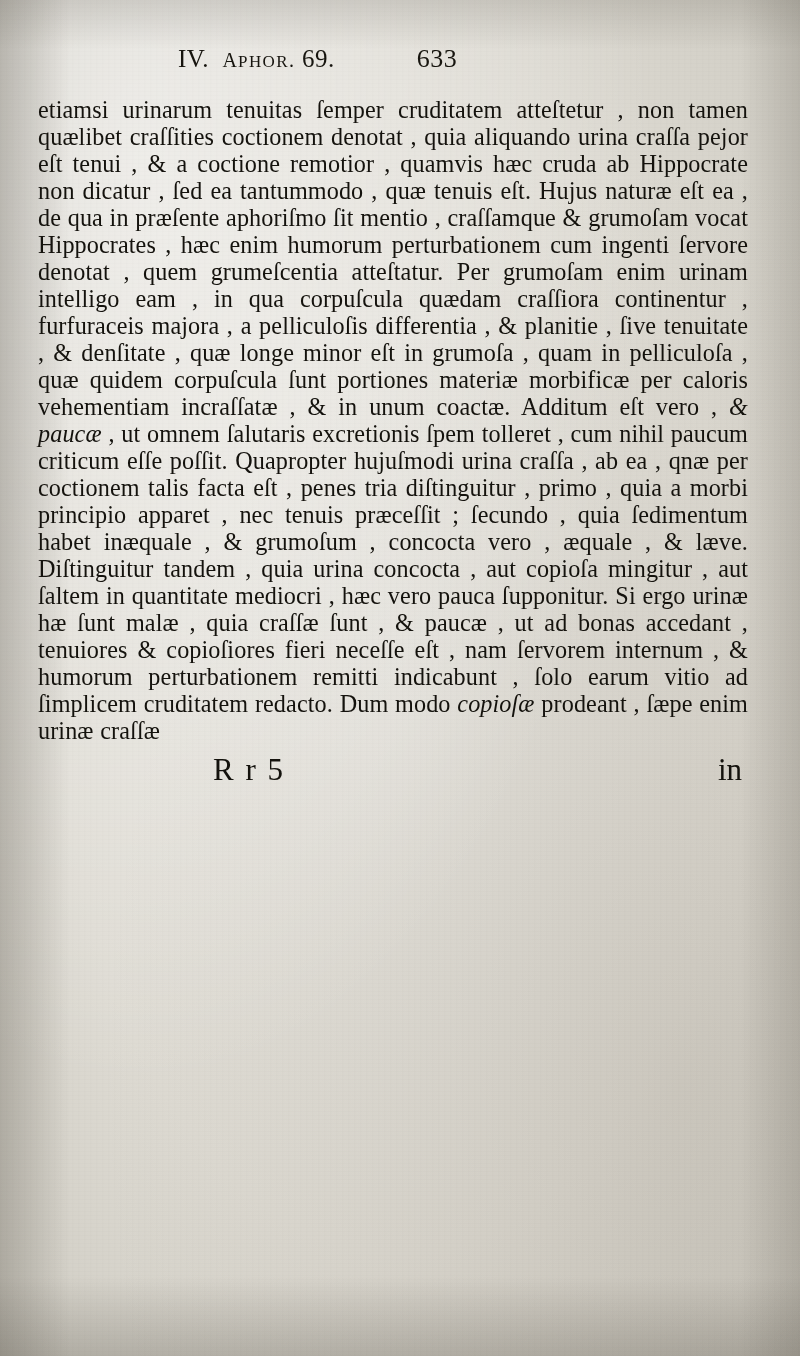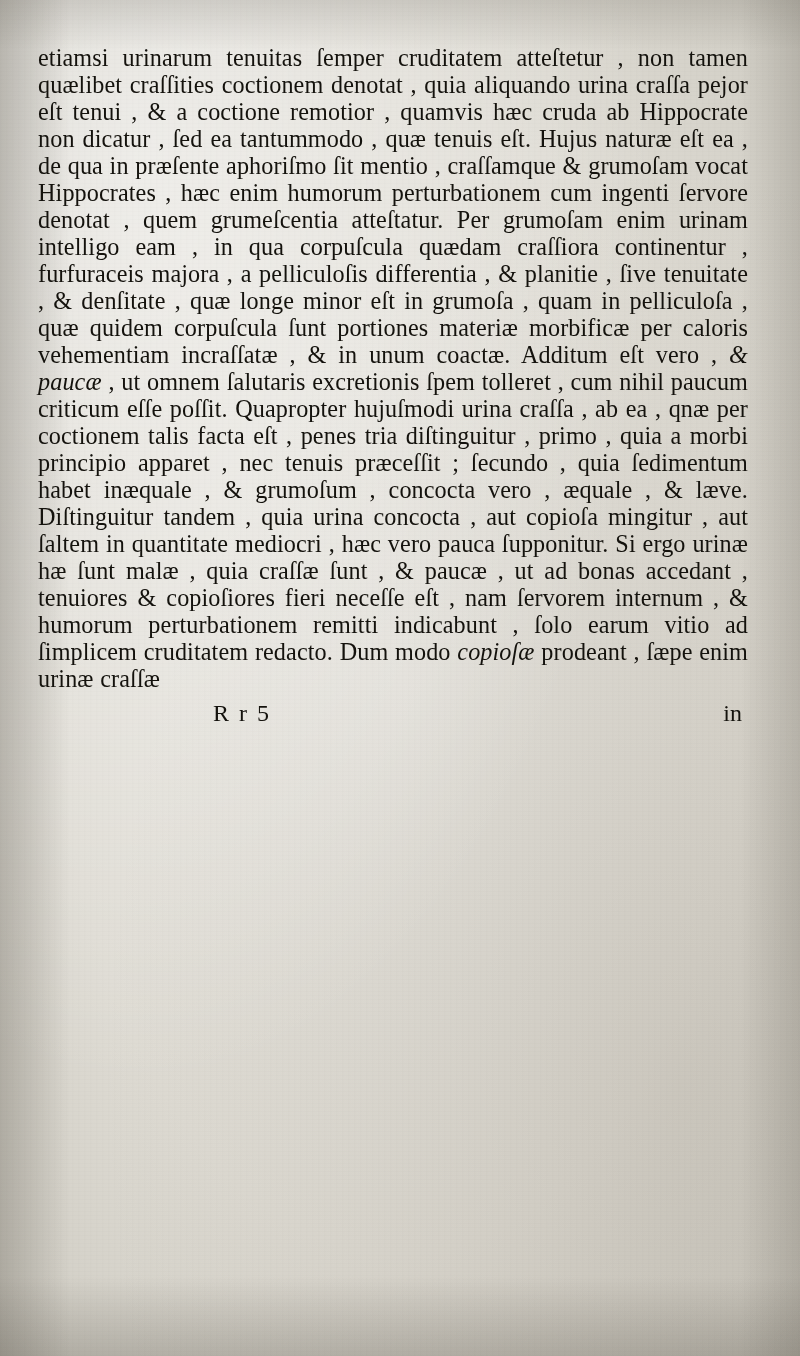--- a/index.html
+++ b/index.html
@@ -89,41 +89,45 @@
     margin: 0;
     text-indent: 0;
   }
   .it { font-style: italic; }
 
   
   .footer {
     margin-top: 8px;
     display: flex;
     align-items: flex-end;
-    font-size: 24px;
+    font-size: 31px;
     color: #14120d;
   }
   .footer .sig {
     margin-left: 175px;
     letter-spacing: 2px;
   }
   .footer .catch {
     margin-left: auto;
     padding-right: 6px;
   }
 </style>
 </head>
 <body>
 
 <div id="page">
 
   <div id="grain"></div>
 
   <div id="content">
 
+    <div class="runhead">
+      <span class="rh-title"><span>IV.</span>&nbsp;&nbsp;<span class="rh-small">A<span style="font-size:17px;letter-spacing:1.4px;">PHOR</span>.</span>&nbsp;<span>69.</span></span>
+      <span class="rh-folio">633</span>
+    </div>
 
     <div id="body-text">
       <p><span>etiamsi urinarum tenuitas ſemper cruditatem atteſtetur , non tamen quælibet craſſities coctionem denotat , quia aliquando urina craſſa pejor eſt tenui , &amp; a coctione remotior , quamvis hæc cruda ab Hippocrate non dicatur , ſed ea tantummodo , quæ tenuis eſt. Hujus naturæ eſt ea , de qua in præſente aphoriſmo ſit mentio , craſſamque &amp; grumoſam vocat Hippocrates , hæc enim humorum perturbationem cum ingenti ſervore denotat , quem grumeſcentia atteſtatur. Per grumoſam enim urinam intelligo eam , in qua corpuſcula quædam craſſiora continentur , furfuraceis majora , a pelliculoſis differentia , &amp; planitie , ſive tenuitate , &amp; denſitate , quæ longe minor eſt in grumoſa , quam in pelliculoſa , quæ quidem corpuſcula ſunt portiones materiæ morbificæ per caloris vehementiam incraſſatæ , &amp; in unum coactæ. Additum eſt vero , </span><span class="it">&amp; paucæ</span><span> , ut omnem ſalutaris excretionis ſpem tolleret , cum nihil paucum criticum eſſe poſſit. Quapropter hujuſmodi urina craſſa , ab ea , qnæ per coctionem talis facta eſt , penes tria diſtinguitur , primo , quia a morbi principio apparet , nec tenuis præceſſit ; ſecundo , quia ſedimentum habet inæquale , &amp; grumoſum , concocta vero , æquale , &amp; læve. Diſtinguitur tandem , quia urina concocta , aut copioſa mingitur , aut ſaltem in quantitate mediocri , hæc vero pauca ſupponitur. Si ergo urinæ hæ ſunt malæ , quia craſſæ ſunt , &amp; paucæ , ut ad bonas accedant , tenuiores &amp; copioſiores fieri neceſſe eſt , nam ſervorem internum , &amp; humorum perturbationem remitti indicabunt , ſolo earum vitio ad ſimplicem cruditatem redacto. Dum modo </span><span class="it">copioſæ</span><span> prodeant , ſæpe enim urinæ craſſæ</span></p>
     </div>
 
     <div class="footer">
       <span class="sig">R r 5</span>
       <span class="catch">in</span>
     </div>
 

